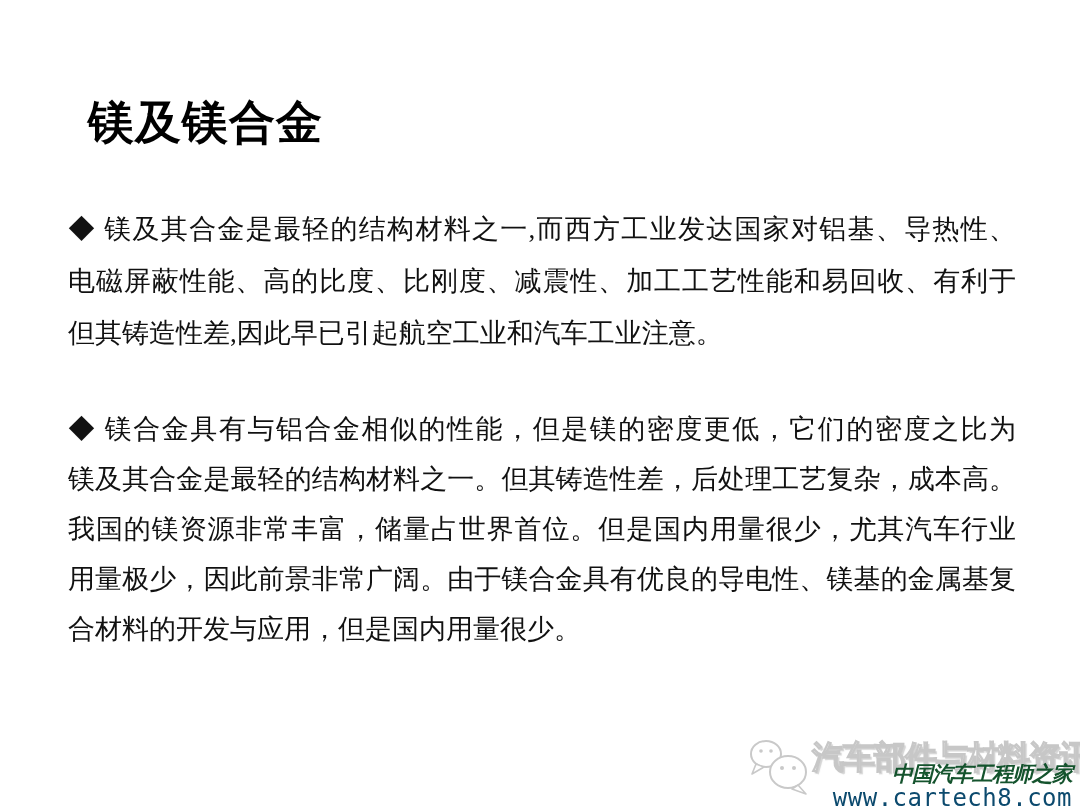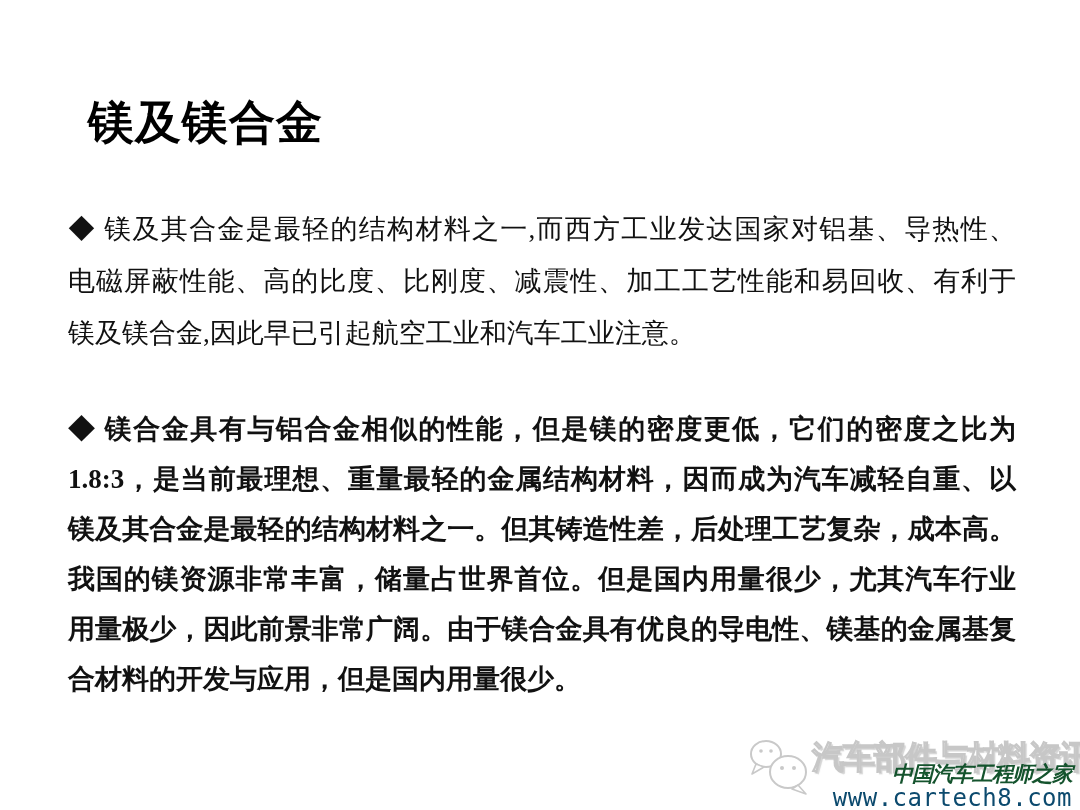--- a/index.html
+++ b/index.html
@@ -31,21 +31,21 @@
   .para {
     position: absolute;
     left: 68px;
     width: 948px;
     font-size: 27px;
     color: #111111;
   }
   .para-1 { top: 203px; }
   .para-2 { top: 404px; }
   .para-1 .line { line-height: 52px; }
-  .para-2 .line { line-height: 50px; font-weight: bold; }
+  .para-2 .line { line-height: 50px; }
   .line {
     text-align: justify;
     text-align-last: justify;
     white-space: nowrap;
     overflow: visible;
   }
   .line.last {
     text-align-last: left;
   }
   
@@ -103,26 +103,25 @@
 </head>
 <body>
 
 <div class="slide">
 
   <h1 class="slide-title">镁及镁合金</h1>
 
   <div class="para para-1">
     <div class="line">◆ 镁及其合金是最轻的结构材料之一,而西方工业发达国家对铝基、导热性、</div>
     <div class="line">电磁屏蔽性能、高的比度、比刚度、减震性、加工工艺性能和易回收、有利于</div>
-    <div class="line last">镁及镁合金,因此早已引起航空工业和汽车工业注意。</div>
+    <div class="line last">但其铸造性差,因此早已引起航空工业和汽车工业注意。</div>
   </div>
 
   <div class="para para-2">
     <div class="line">◆ 镁合金具有与铝合金相似的性能，但是镁的密度更低，它们的密度之比为</div>
-    <div class="line">1.8:3，是当前最理想、重量最轻的金属结构材料，因而成为汽车减轻自重、以</div>
     <div class="line">镁及其合金是最轻的结构材料之一。但其铸造性差，后处理工艺复杂，成本高。</div>
     <div class="line">我国的镁资源非常丰富，储量占世界首位。但是国内用量很少，尤其汽车行业</div>
     <div class="line">用量极少，因此前景非常广阔。由于镁合金具有优良的导电性、镁基的金属基复</div>
     <div class="line last">合材料的开发与应用，但是国内用量很少。</div>
   </div>
 
   <div class="watermark">
 
     <svg class="wm-icon" viewBox="0 0 64 60" xmlns="http://www.w3.org/2000/svg">
 

